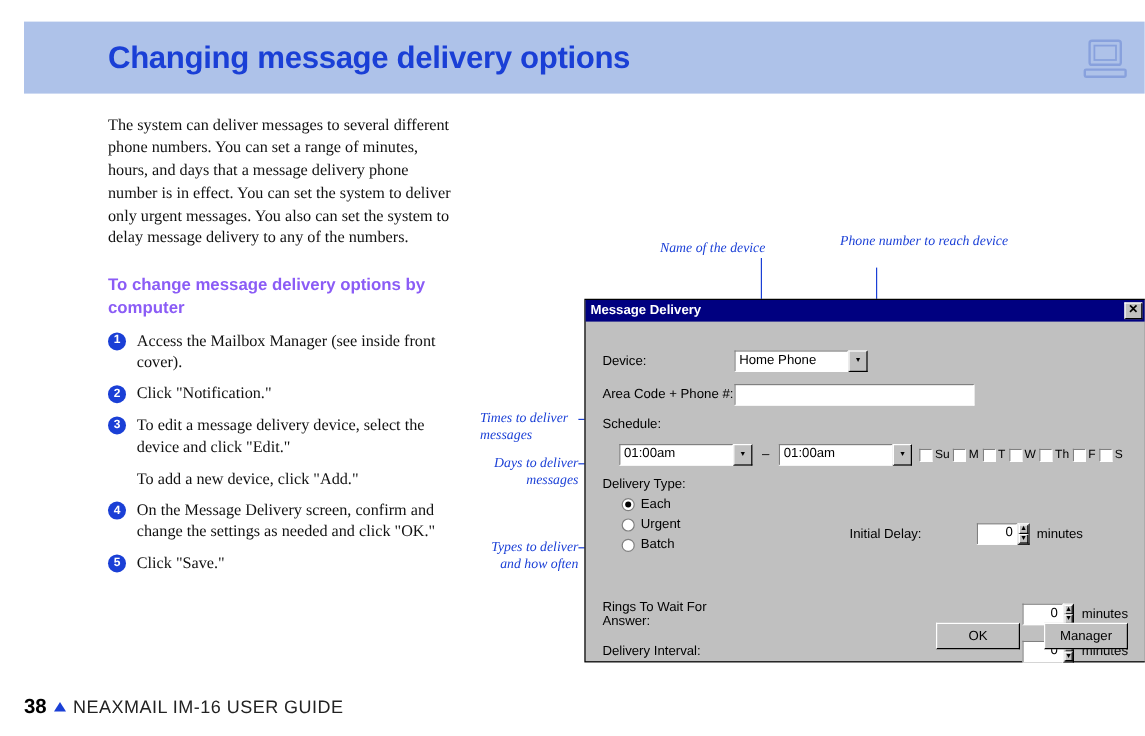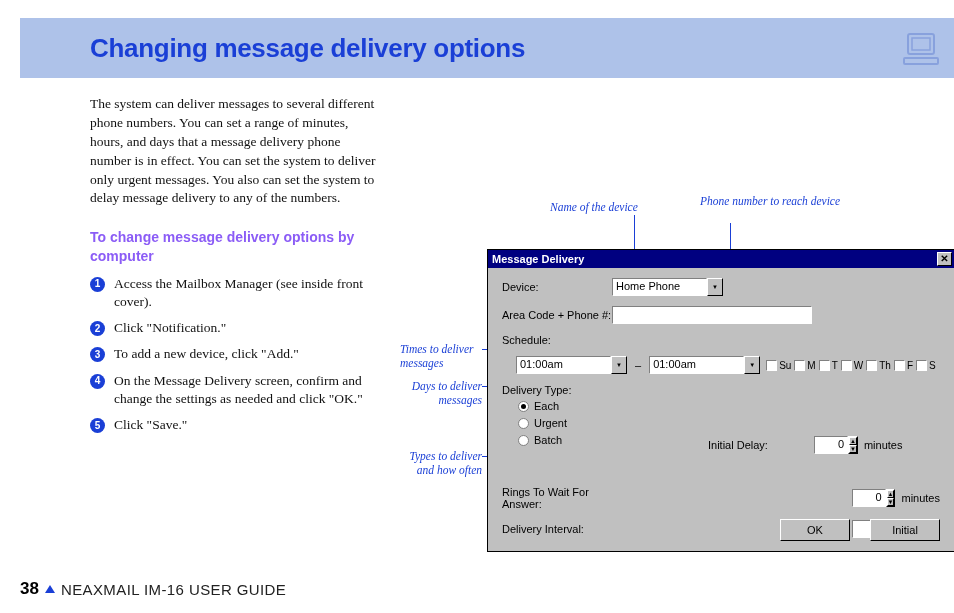--- a/index.html
+++ b/index.html
@@ -142,21 +142,21 @@
     border-bottom: 1px solid #000;
     color: #000;
     font-family: Arial;
     font-size: 10px;
     font-weight: bold;
     display: flex;
     align-items: center;
     justify-content: center;
     line-height: 1;
   }
-  .dlg-body { position: relative; padding: 10px 14px; height: calc(100% - 18px); }
+  .dlg-body { position: relative; padding: 24px 14px; height: calc(100% - 18px); }
   .row { display: flex; align-items: center; margin-bottom: 10px; }
   .lbl { width: 110px; font-size: 11px; }
   .sunken {
     background: #fff;
     border-top: 1px solid #808080;
     border-left: 1px solid #808080;
     border-right: 1px solid #fff;
     border-bottom: 1px solid #fff;
     height: 18px;
     padding: 1px 3px;
@@ -244,20 +244,21 @@
     </li>
     <li class="step">
       <span class="step-marker">2</span>
       <div class="step-content">
           <p>Click "Notification."</p>
         </div>
     </li>
     <li class="step">
       <span class="step-marker">3</span>
       <div class="step-content">
+        <p>To edit a message delivery device, select the device and click "Edit."</p>
         <p>To add a new device, click "Add."</p>
       </div>
     </li>
     <li class="step">
       <span class="step-marker">4</span>
       <div class="step-content">
           <p>On the Message Delivery screen, confirm and change the settings as needed and click "OK."</p>
         </div>
     </li>
     <li class="step">
@@ -411,21 +412,21 @@
           <div class="arrow raised">
               <div class="arrow-btn raised">▲</div>
               <div class="arrow-btn raised">▼</div>
             </div>
         </div>
         <span style="margin-left:6px;">minutes</span>
       </div>
 
       <div class="dlg-buttons">
         <div class="btn raised">OK</div>
-        <div class="btn raised">Initial</div>
+        <div class="btn raised">Manager</div>
       </div>
 
     </div>
   </div>
 </div>
 
 <div class="footer">
   <span class="page-number">38</span>
   <span class="footer-tri"></span>
   <span class="footer-text">NEAXMAIL IM-16 USER GUIDE</span>

